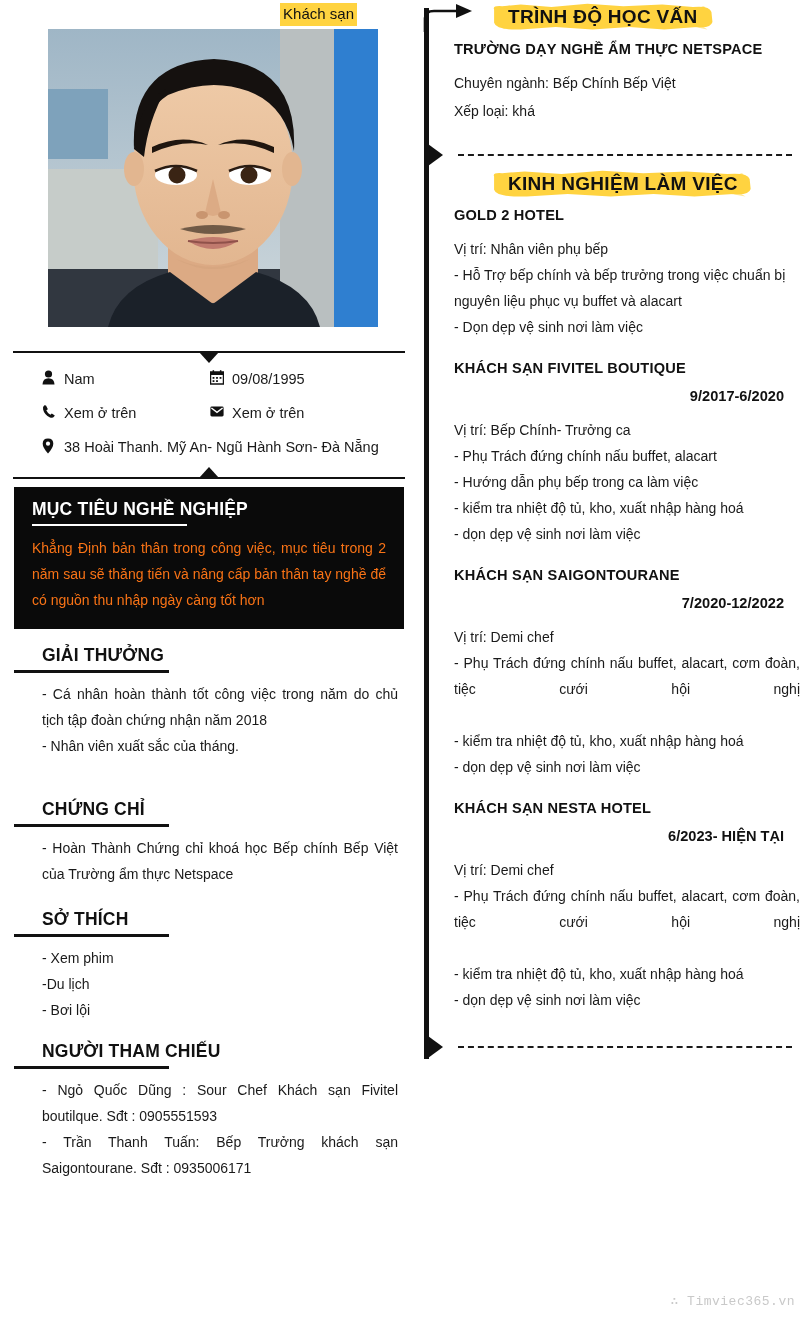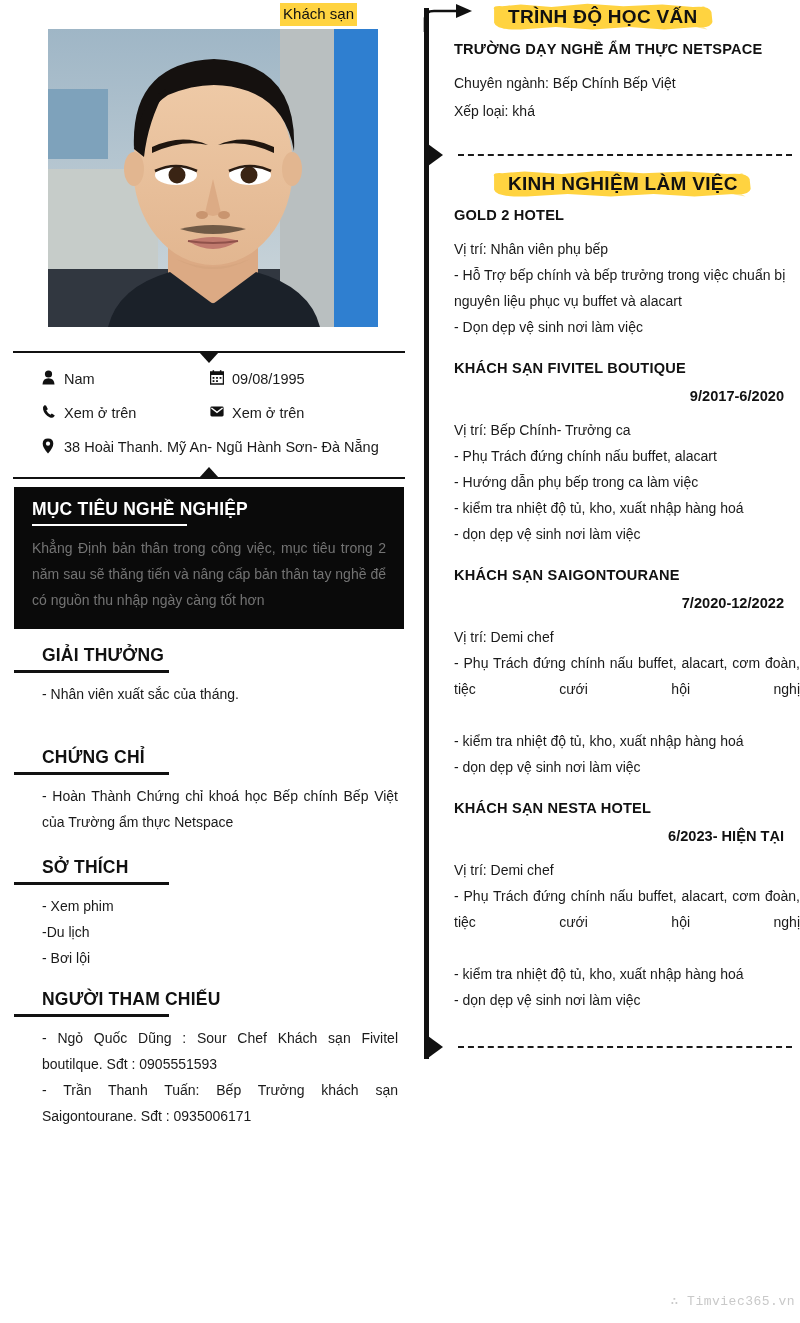--- a/index.html
+++ b/index.html
@@ -172,21 +172,21 @@
     width: 155px;
     height: 2px;
     background: #fff;
     margin: 4px 0 9px 0;
   }
   .objective p {
     margin: 0;
     font-size: 14px;
     line-height: 26px;
     text-align: justify;
-    color: #737373;
+    color: #f97316;
   }
 
   
   .lsection {
     margin: 0 14px;
     padding-top: 16px;
   }
   .lsection h2 {
     margin: 0 0 0 28px;
     font-size: 17.5px;
@@ -465,20 +465,21 @@
 
       <div class="objective">
         <h2>MỤC TIÊU NGHỀ NGHIỆP</h2>
         <div class="rule"></div>
         <p>Khẳng Định bản thân trong công việc, mục tiêu trong 2 năm sau sẽ thăng tiến và nâng cấp bản thân tay nghề để có nguồn thu nhập ngày càng tốt hơn</p>
       </div>
 
       <div class="lsection">
         <h2>GIẢI THƯỞNG</h2>
         <div class="rule"></div>
+        <p class="just">- Cá nhân hoàn thành tốt công việc trong năm do chủ tịch tập đoàn chứng nhận năm 2018</p>
         <p>- Nhân viên xuất sắc của tháng.</p>
       </div>
 
       <div class="lsection" style="padding-top:40px;">
         <h2>CHỨNG CHỈ</h2>
         <div class="rule w2"></div>
         <p class="just">- Hoàn Thành Chứng chỉ khoá học Bếp chính Bếp Việt của Trường ẩm thực Netspace</p>
       </div>
 
       <div class="lsection" style="padding-top:22px;">

